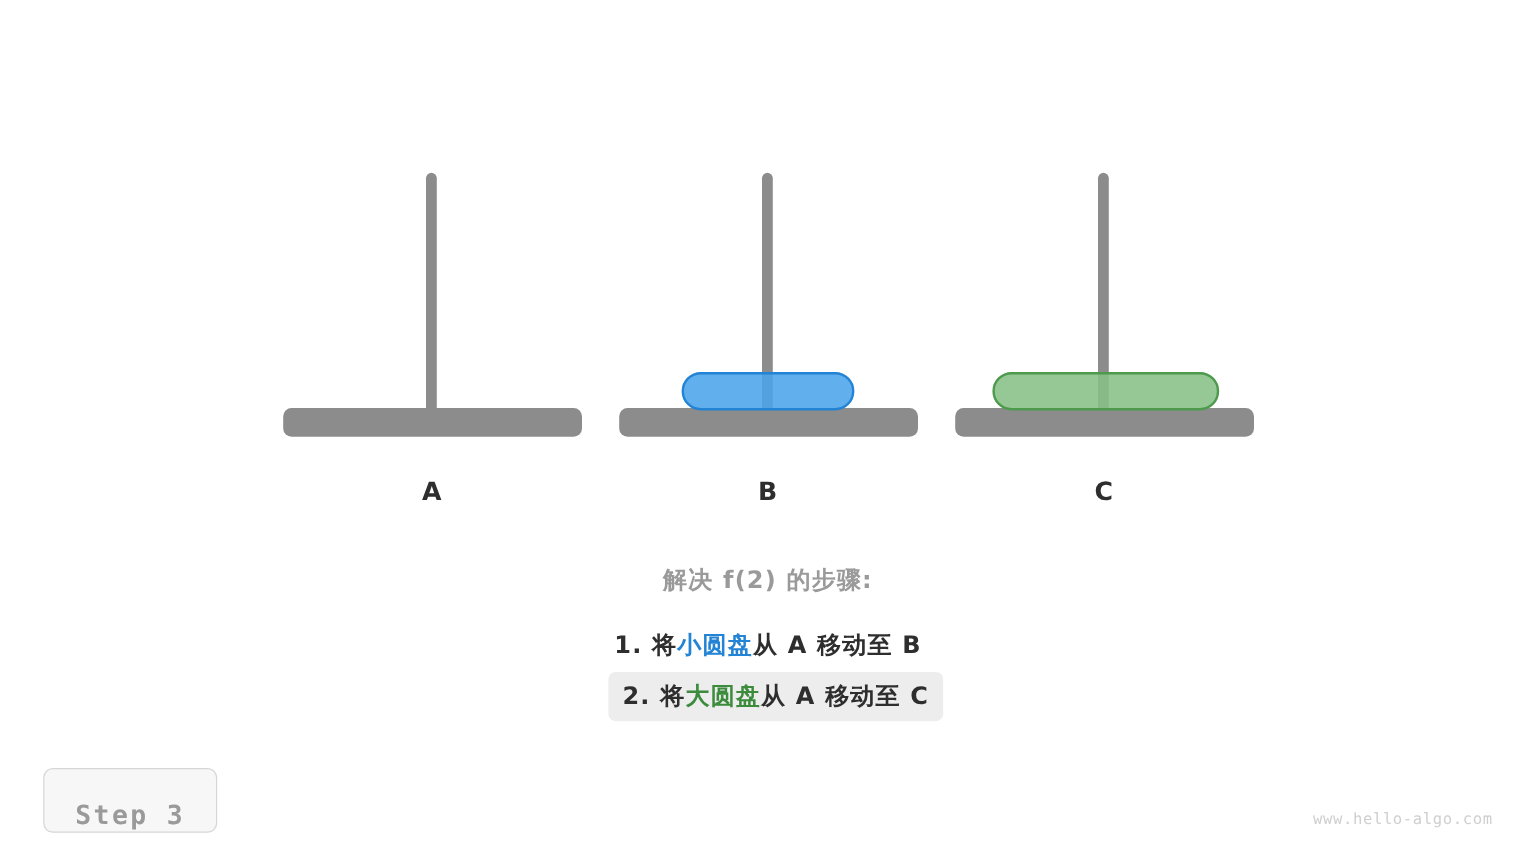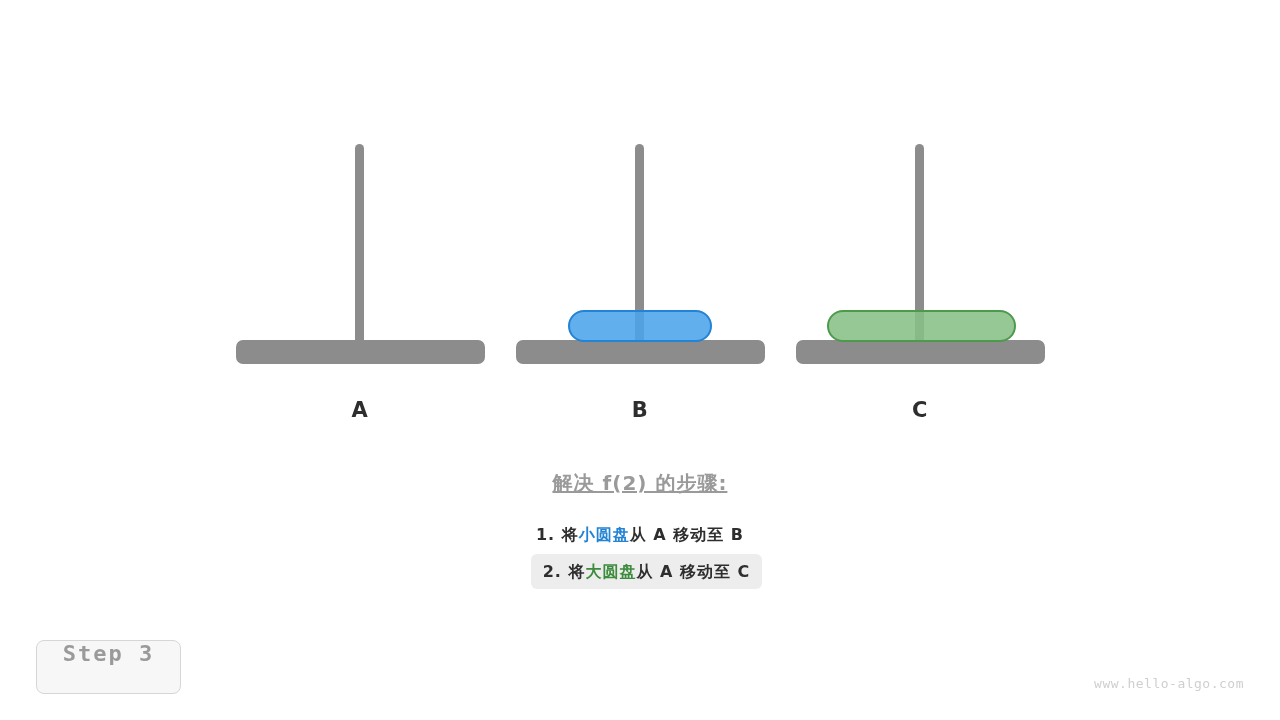--- a/index.html
+++ b/index.html
@@ -101,25 +101,24 @@
     top: 470px;
     width: 1280px;
     text-align: center;
   }
   #steps-title {
     font-size: 20px;
     font-weight: bold;
     color: #9a9a9a;
     letter-spacing: 1px;
     margin: 0 0 20px 0;
-    text-decoration: underline;
   }
   .step-line {
     display: inline-block;
-    font-size: 16px;
+    font-size: 20px;
     font-weight: bold;
     color: #2e2e2e;
     letter-spacing: 1px;
     padding: 6px 12px;
     margin: 0 0 2px 0;
     border-radius: 6px;
     white-space: nowrap;
     line-height: 1.45;
   }
   .step-line.is-highlighted {
@@ -138,21 +137,21 @@
     position: absolute;
     left: 36px;
     top: 640px;
     width: 145px;
     height: 54px;
     box-sizing: border-box;
     background: #f7f7f7;
     border: 1px solid #d6d6d6;
     border-radius: 8px;
     display: flex;
-    align-items: flex-start;
+    align-items: flex-end;
     justify-content: center;
     font-family: "DejaVu Sans Mono", "Liberation Mono", monospace;
     font-size: 22px;
     font-weight: bold;
     color: #9a9a9a;
     letter-spacing: 2px;
   }
 
   
   #watermark {

